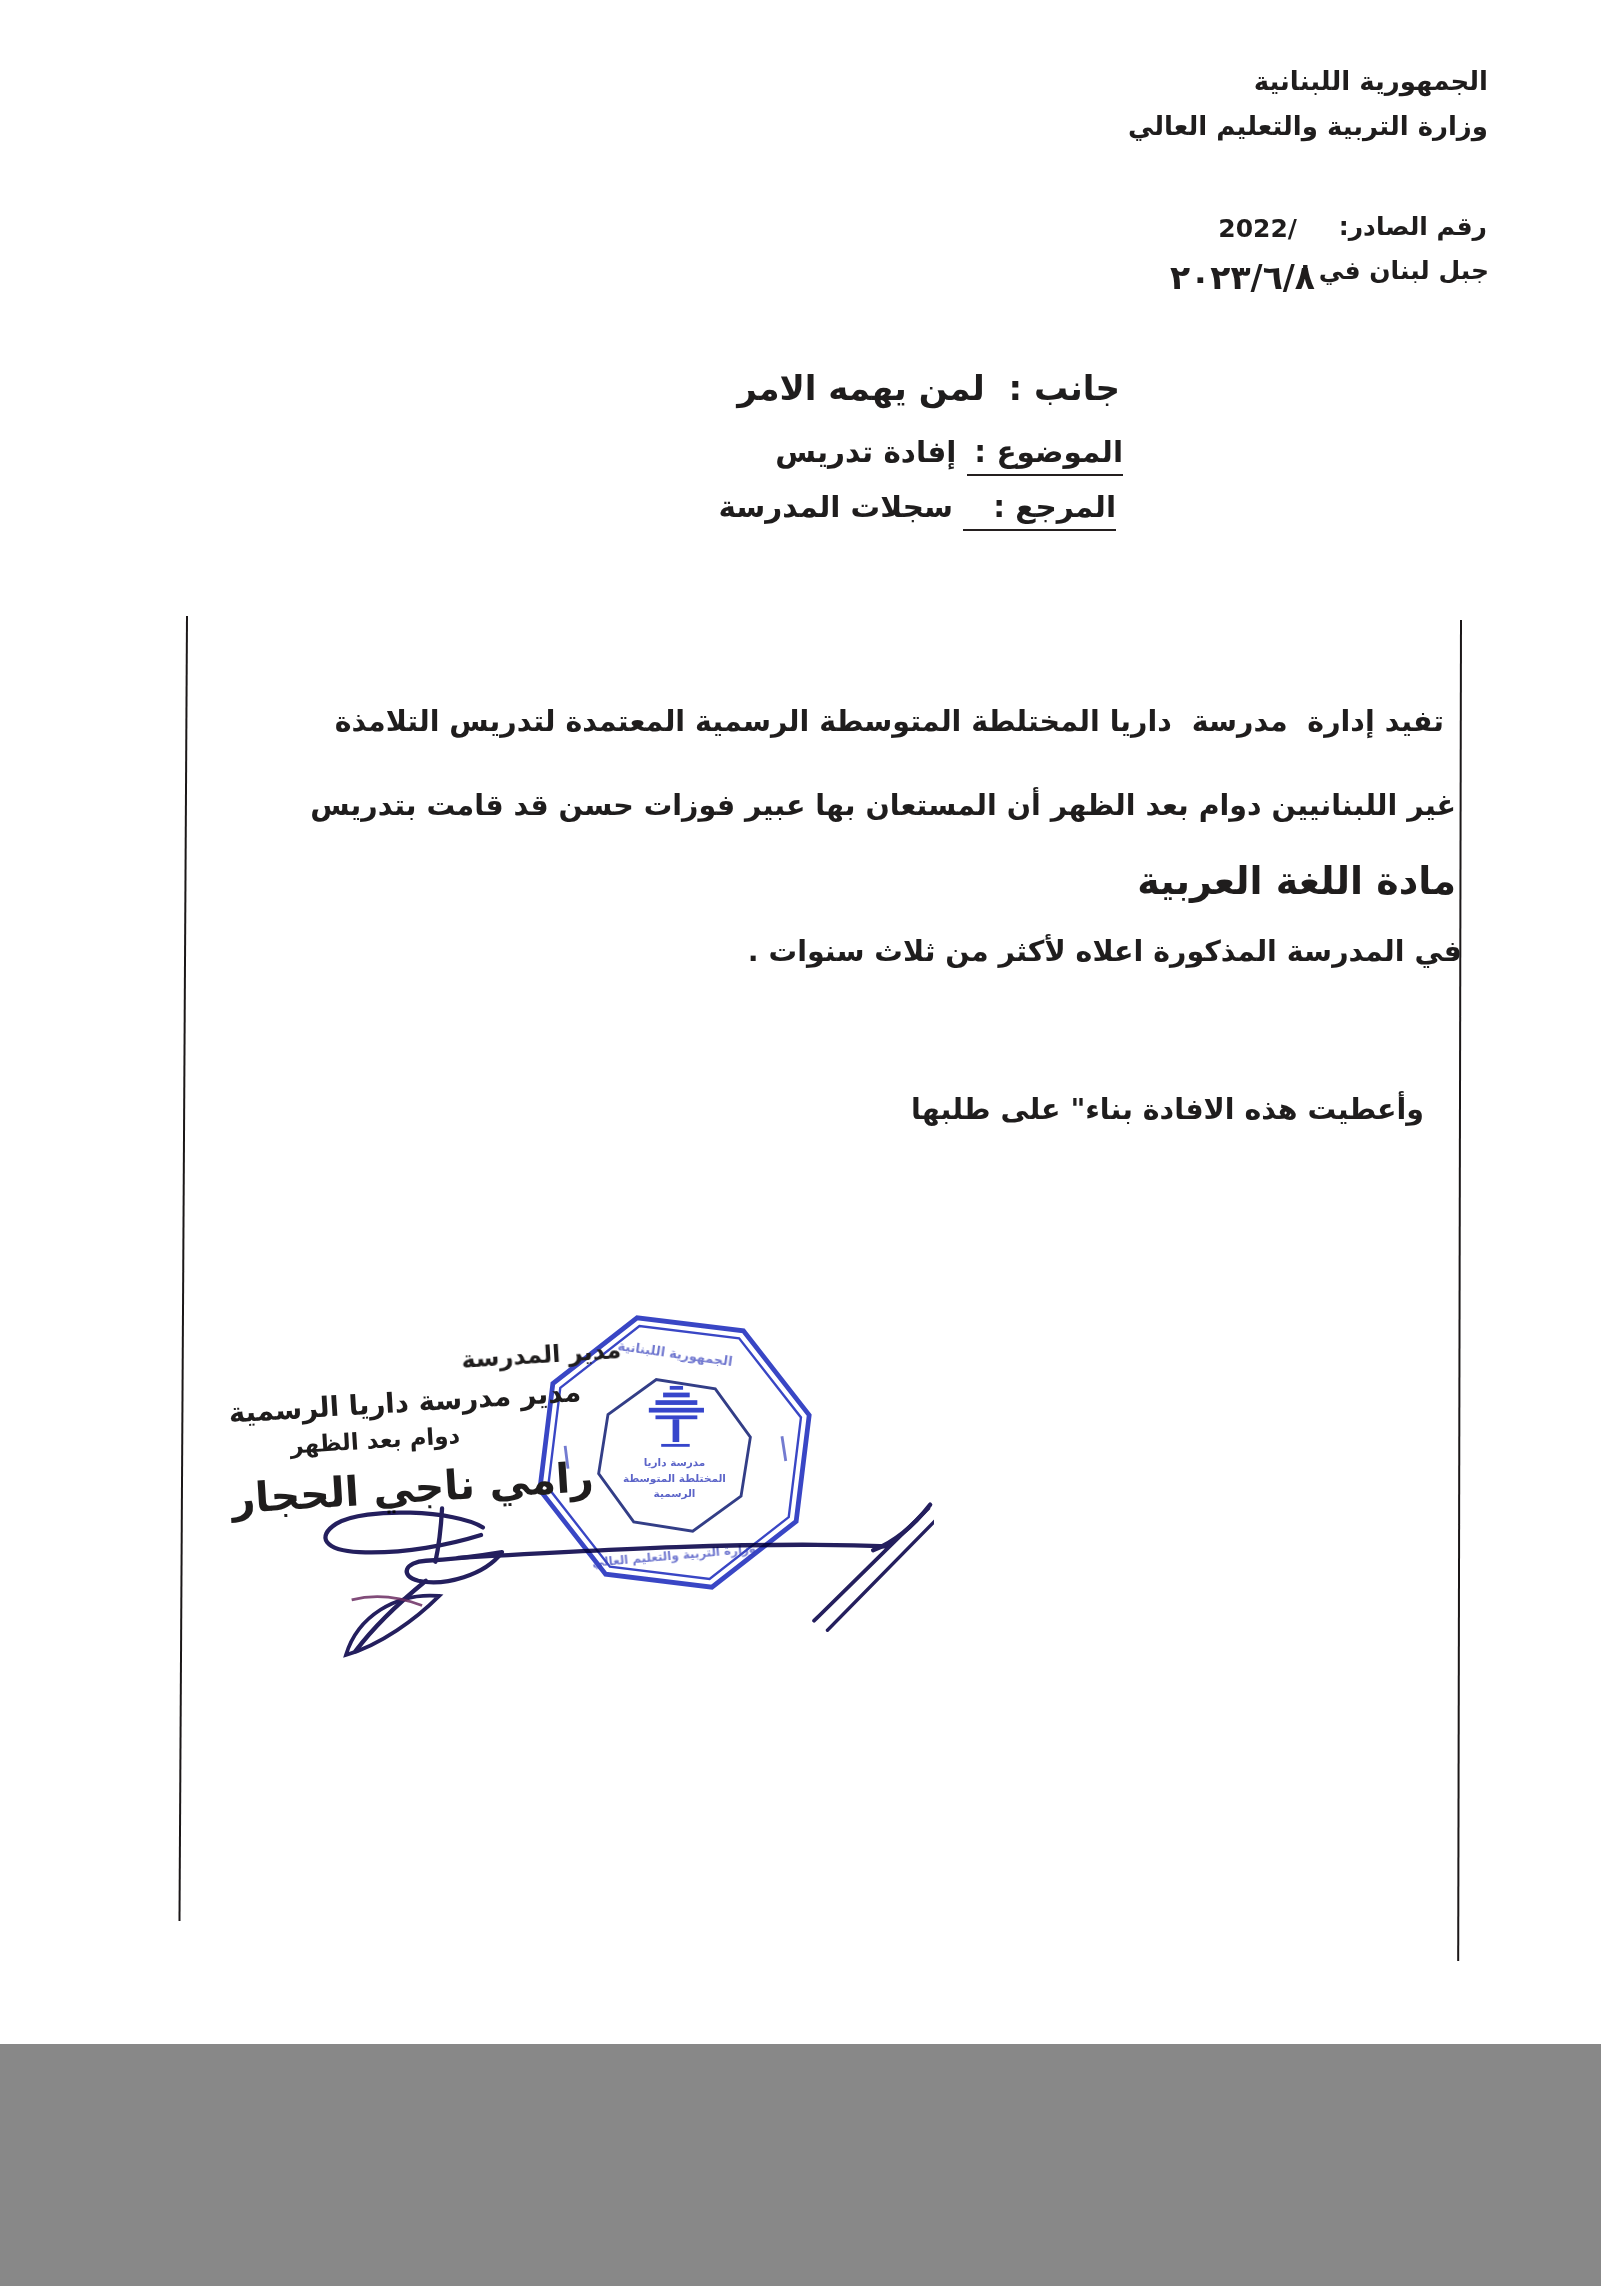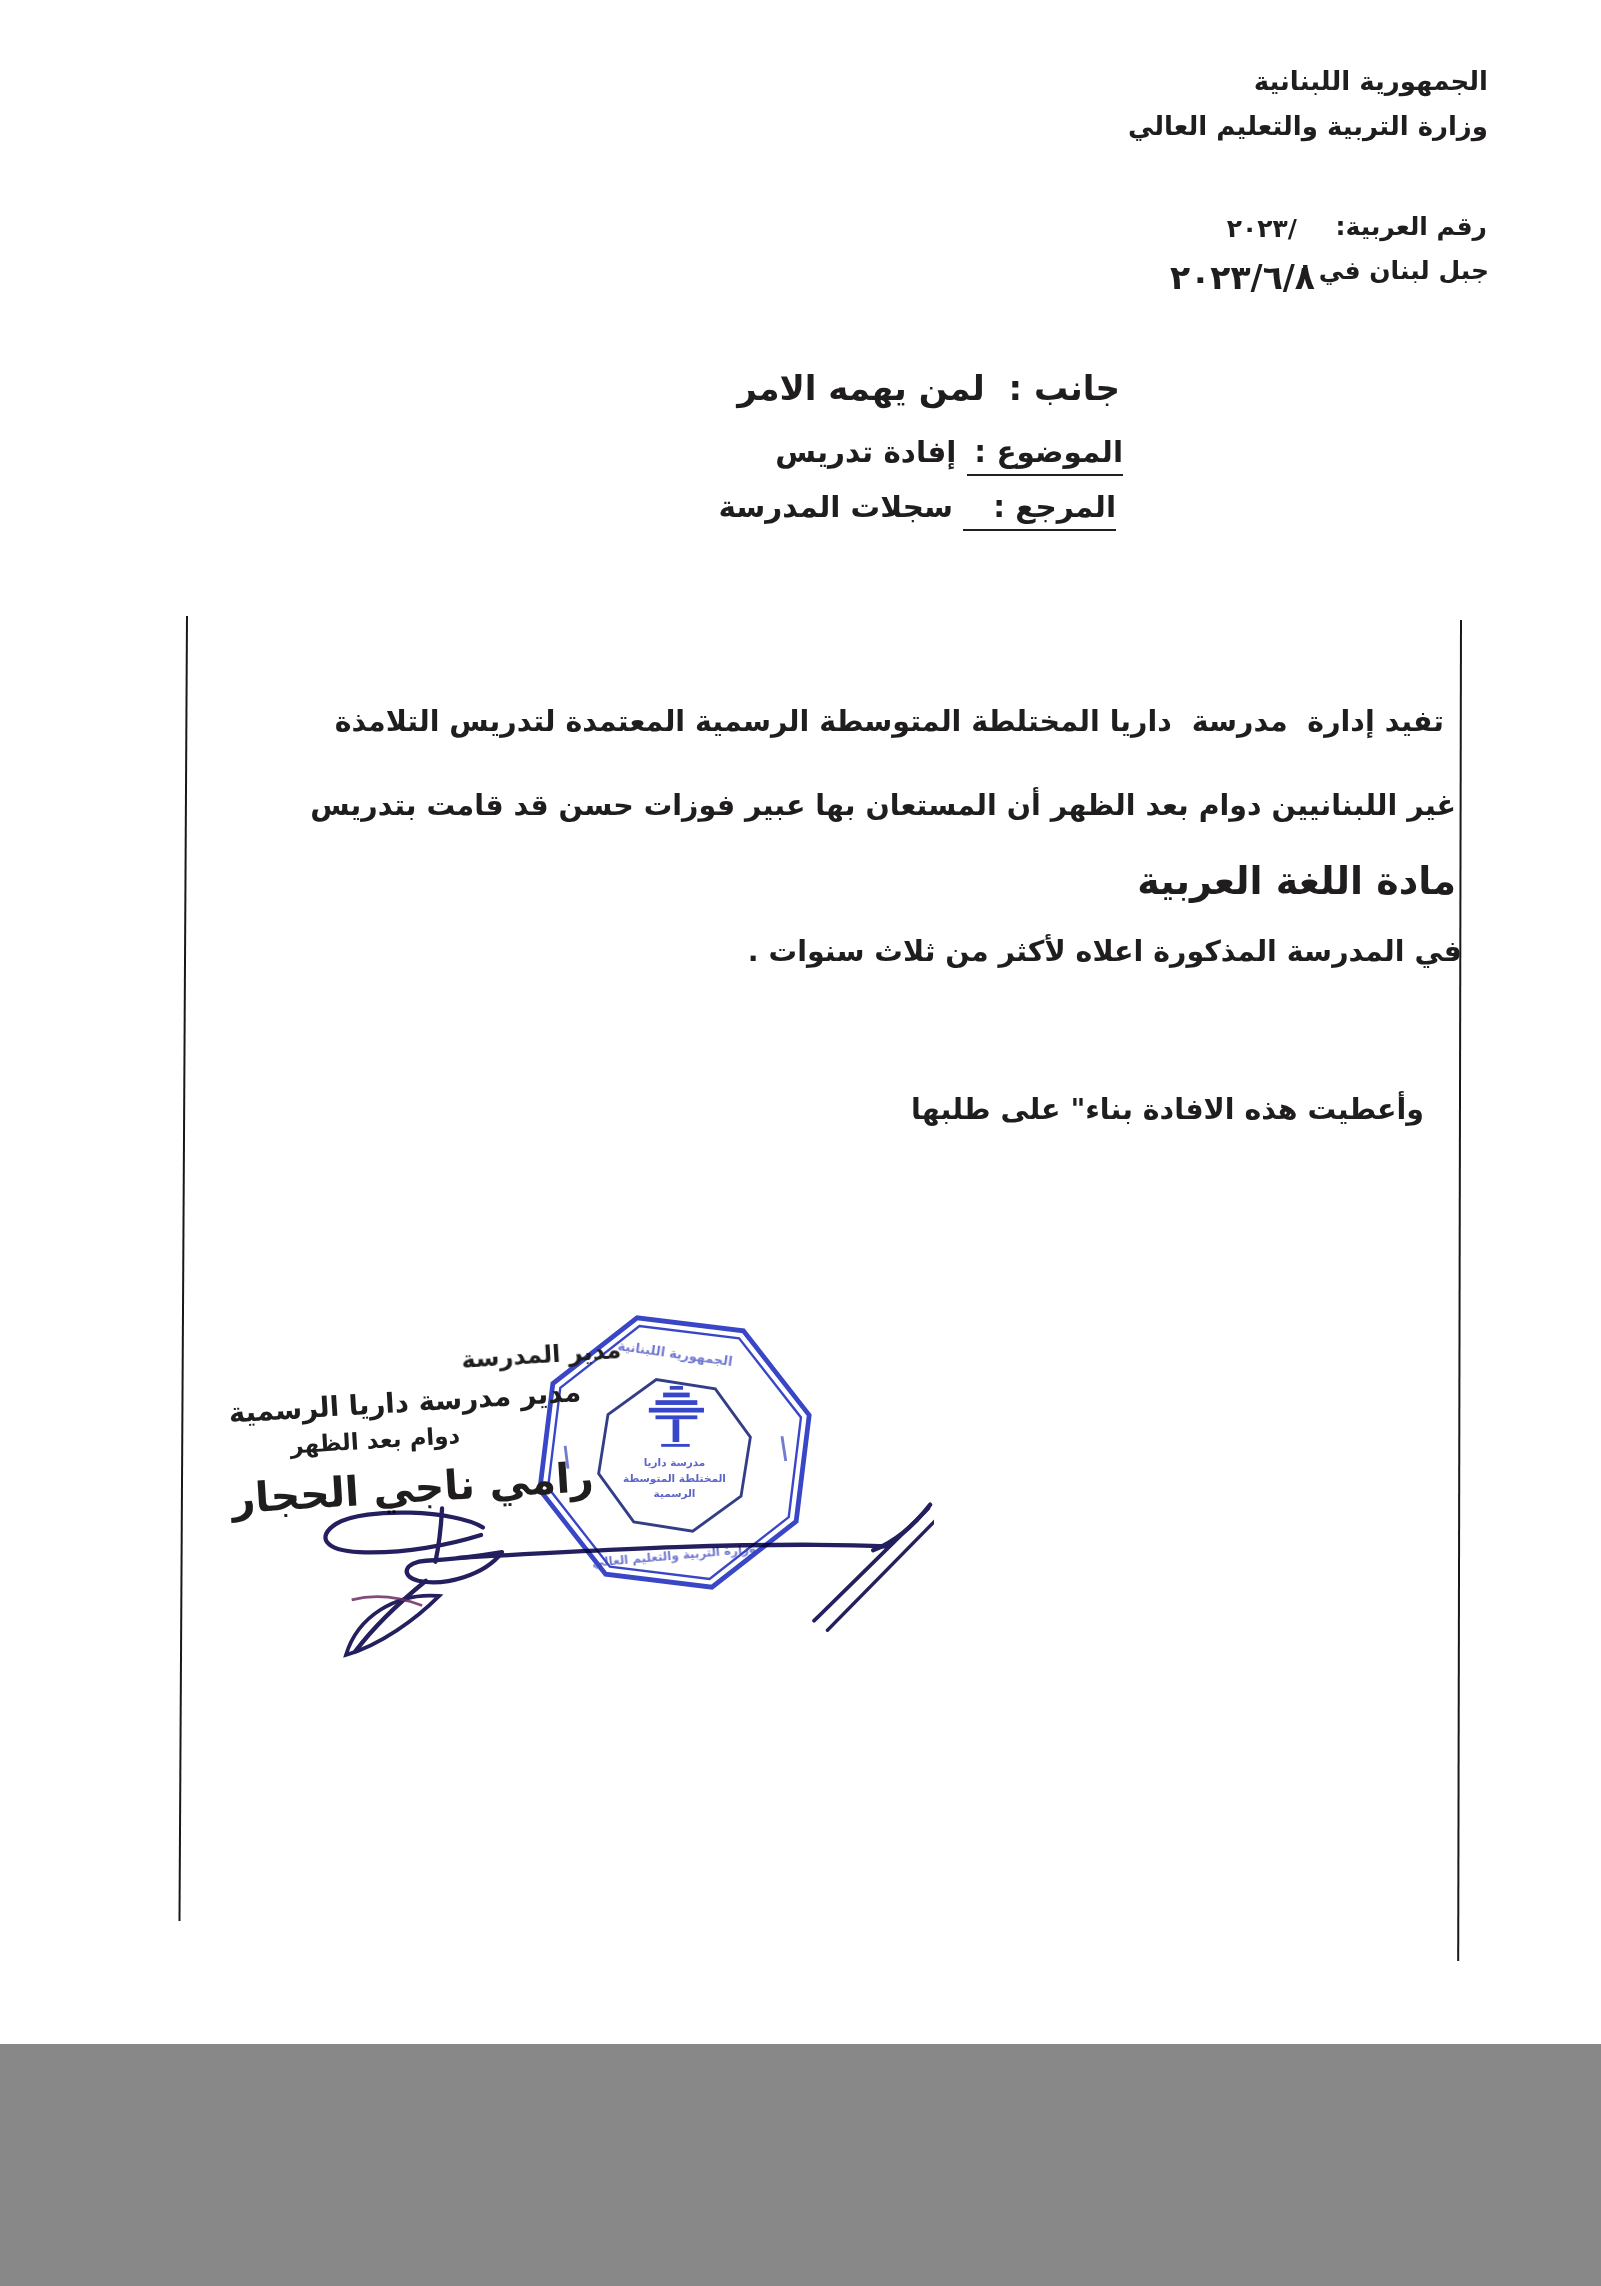--- a/index.html
+++ b/index.html
@@ -31,22 +31,22 @@
   .sigline{transform:rotate(-3.5deg);transform-origin:100% 50%;}
 </style>
 </head>
 <body>
 
 <div class="page">
 
   <div class="t" style="top:65px;right:114px;font-size:26px;">الجمهورية اللبنانية</div>
   <div class="t" style="top:110px;right:114px;font-size:26px;">وزارة التربية والتعليم العالي</div>
 
-  <div class="t" style="top:211px;right:115px;font-size:25px;">رقم العربية:</div>
-  <div class="t" style="top:213px;right:305px;font-size:25px;"><span class="num" dir="ltr">٢٠٢٣/</span></div>
+  <div class="t" style="top:211px;right:115px;font-size:25px;">رقم الصادر:</div>
+  <div class="t" style="top:213px;right:305px;font-size:25px;"><span class="num" dir="ltr">2022/</span></div>
 
   <div class="t" style="top:255px;right:113px;font-size:25px;">جبل لبنان في :</div>
   <div class="t" style="top:257px;right:287px;font-size:33px;"><span class="num" dir="ltr">٢٠٢٣/٦/٨</span></div>
 
   <div class="t" style="top:367px;right:482px;font-size:34px;">جانب :&nbsp; لمن يهمه الامر</div>
 
   <div class="t" style="top:434px;right:479px;font-size:29.5px;">
     <span class="ul ul-short">الموضوع :</span><span>&nbsp;إفادة تدريس</span>
   </div>
 

